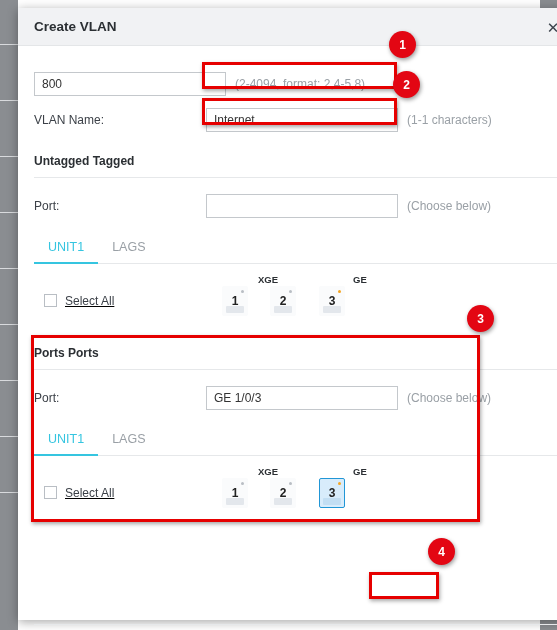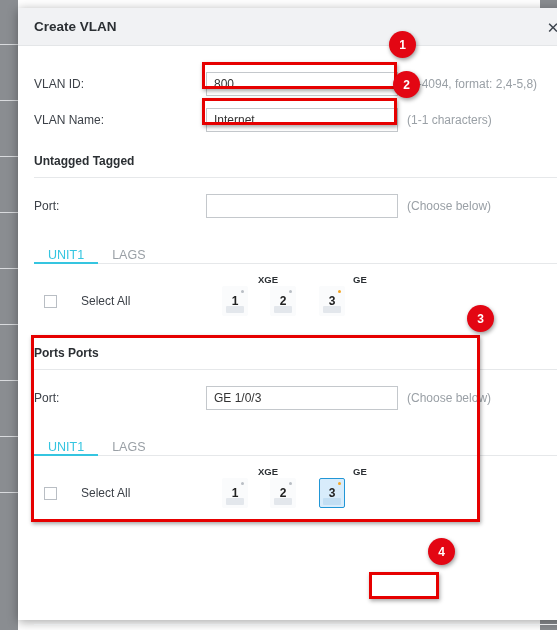--- a/index.html
+++ b/index.html
@@ -116,21 +116,21 @@
   .tabs {
     display: flex; align-items: flex-end;
     height: 34px;
     margin-top: 6px;
     border-bottom: 1px solid #e6e8ea;
     position: relative;
   }
   .tab {
     font-size: 12.5px;
     color: #9aa0a6;
-    padding: 0 14px 1px 14px;
+    padding: 0 14px 9px 14px;
     cursor: pointer;
     position: relative;
   }
   .tab.active { color: #35c5e0; }
   .tab.active::after {
     content: ""; position: absolute;
     left: 0; right: 0; bottom: -1px; height: 2px;
     background: #35c5e0;
   }
 
@@ -140,22 +140,23 @@
   }
   .port-group-labels {
     position: relative; height: 18px;
   }
   .pg-label {
     position: absolute;
     font-size: 9.5px; font-weight: bold; color: #2b2f33; margin-left: 36px;
   }
   .selectall {
     position: absolute; left: 10px; top: 30px;
-    display: flex; align-items: center; gap: 24px;
+    display: flex; gap: 8px;
     cursor: pointer;
+    text-decoration: underline;
   }
   .cb {
     width: 13px; height: 13px;
     border: 1px solid #b9bec4; background: #fff;
   }
   .selectall-label { font-size: 12px; color: #3c4148; }
 
   .port {
     position: absolute;
     width: 26px; height: 30px;
@@ -238,21 +239,20 @@
 <div class="modal">
 
   <div class="modal-header">
     <div class="modal-title">Create VLAN</div>
     <div class="close-btn">✕</div>
   </div>
 
   <div class="modal-body">
 
     <div class="row" style="margin-top:20px">
-      <div class="row-label">VLAN ID:</div>
       <input class="field" type="text" value="800" style="">
       <div class="field-hint">(2-4094, format: 2,4-5,8)</div>
     </div>
 
     <div class="row">
       <div class="row-label">VLAN Name:</div>
       <input class="field" type="text" value="Internet" style="">
       <div class="field-hint">(1-1 characters)</div>
     </div>
 

